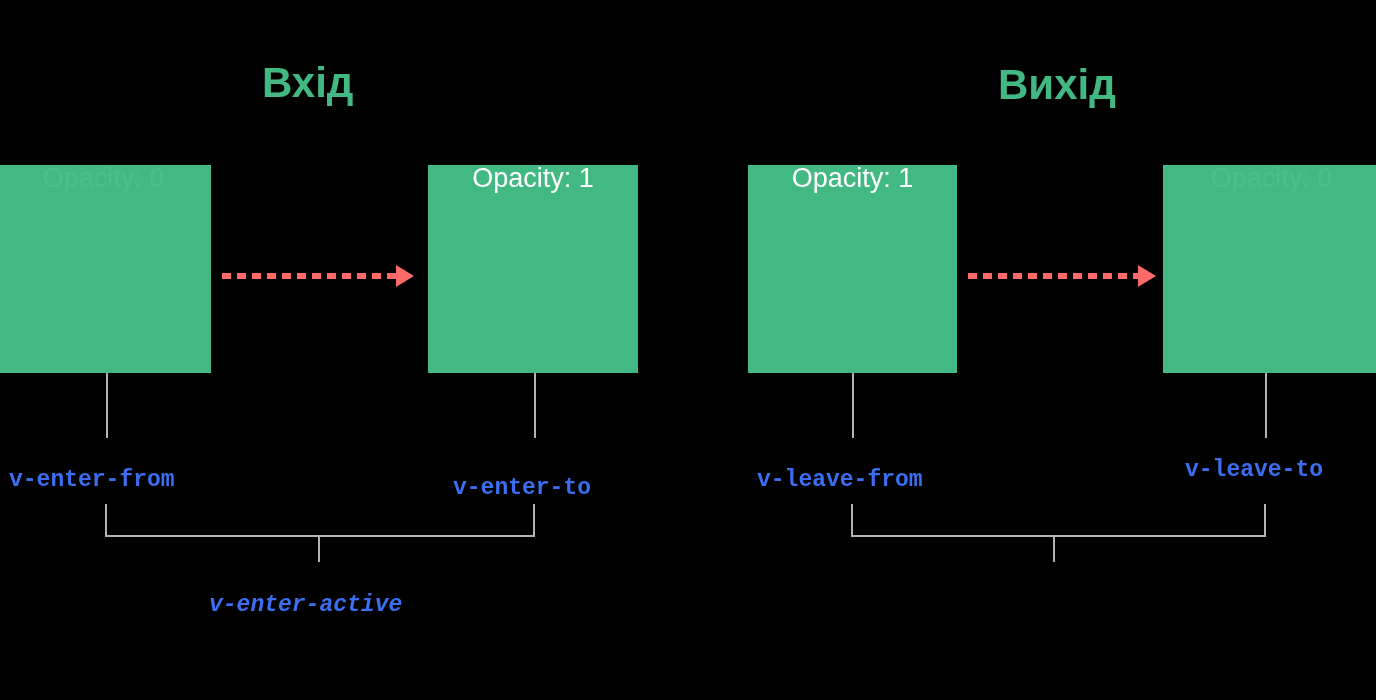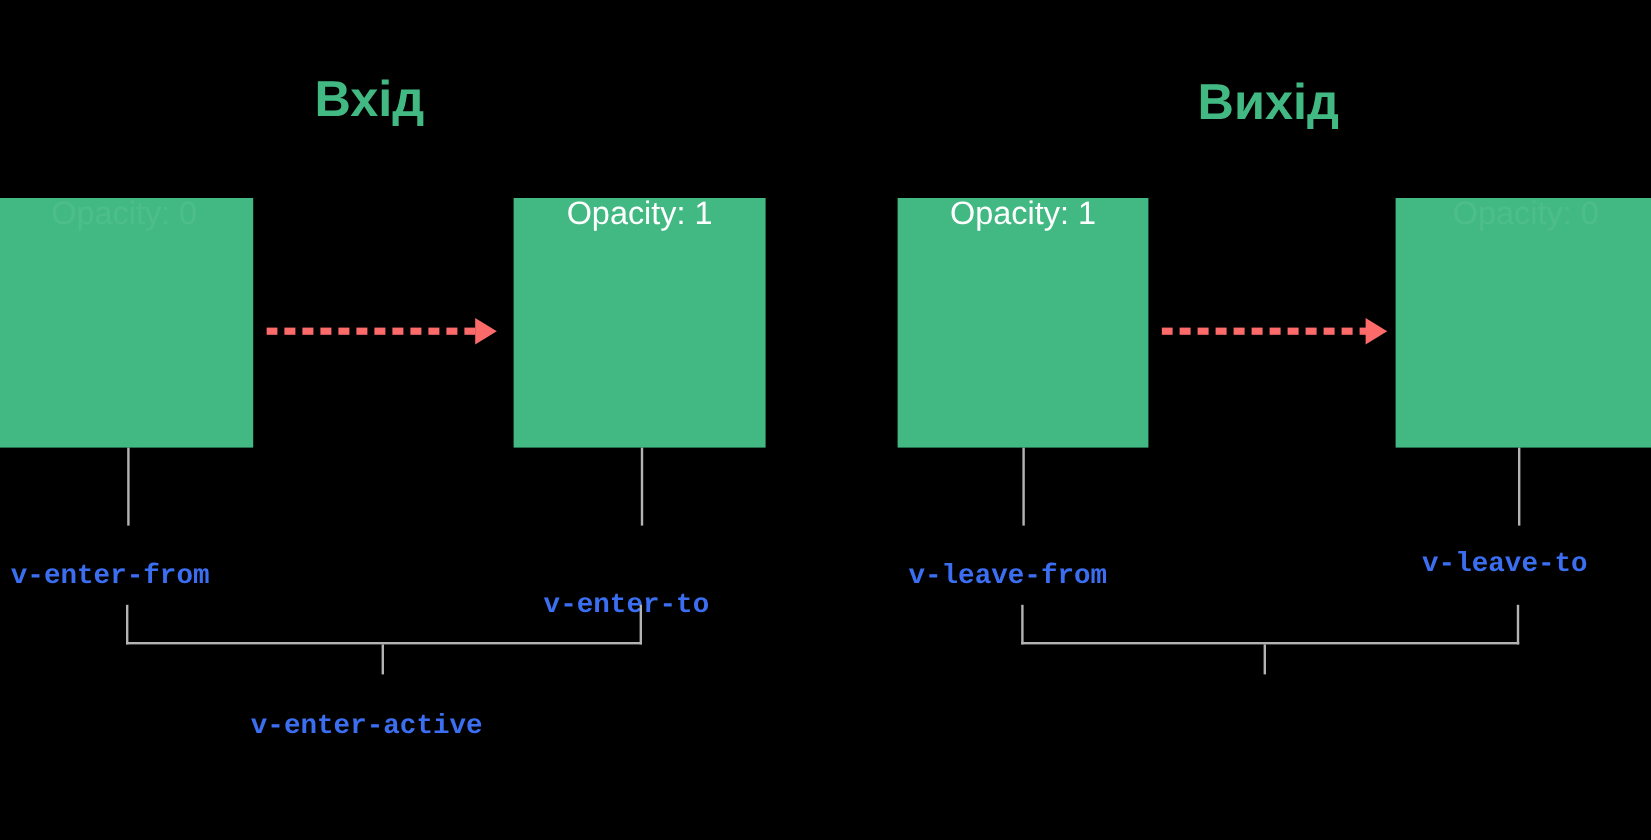--- a/index.html
+++ b/index.html
@@ -130,25 +130,25 @@
 
   <div id="arrow-enter" class="arrow">
     <div class="arrow-line"></div>
     <div class="arrow-head"></div>
   </div>
 
   <div class="stem" style="left:106px; top:373px; height:65px;"></div>
   <div class="stem" style="left:534px; top:373px; height:65px;"></div>
 
   <div class="class-label" style="left:9px; top:457px;">v-enter-from</div>
-  <div class="class-label" style="left:453px; top:481px;">v-enter-to</div>
+  <div class="class-label" style="left:453px; top:465px;">v-enter-to</div>
 
   <div class="bracket" style="left:105px; top:504px; width:430px;"></div>
   <div class="stem" style="left:318px; top:537px; height:25px;"></div>
-  <div class="class-label" style="left:209px; top:582px;">v-enter-active</div>
+  <div class="class-label" style="left:209px; top:582px;font-style:italic;">v-enter-active</div>
 
   <div id="box-leave-from" class="state-box">
     <span class="box-label">Opacity: 1</span>
   </div>
   <div id="box-leave-to" class="state-box faded">
     <span class="box-label">Opacity: 0</span>
   </div>
 
   <div id="arrow-leave" class="arrow">
     <div class="arrow-line"></div>

